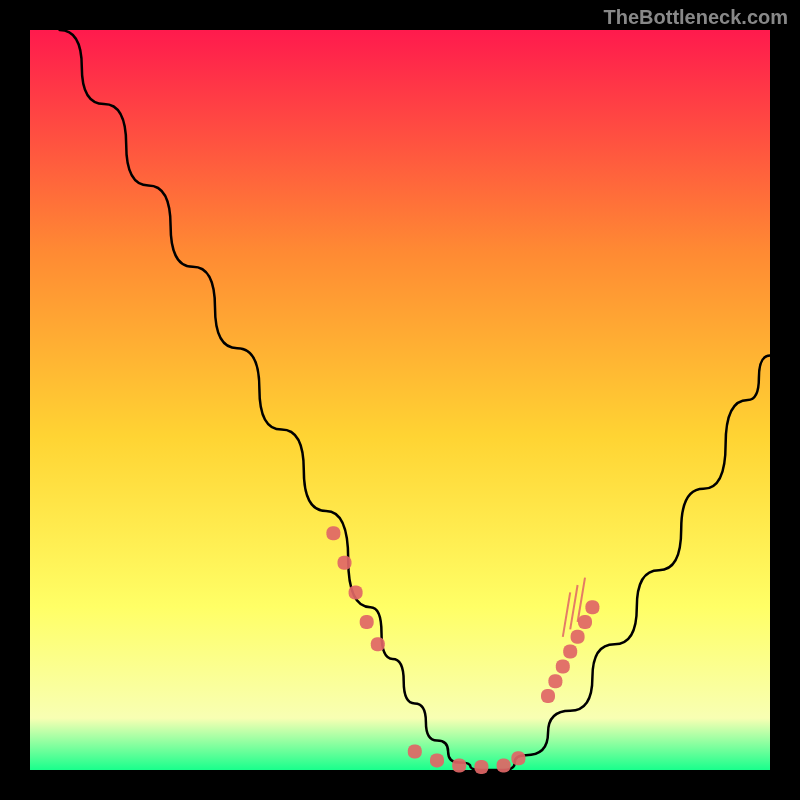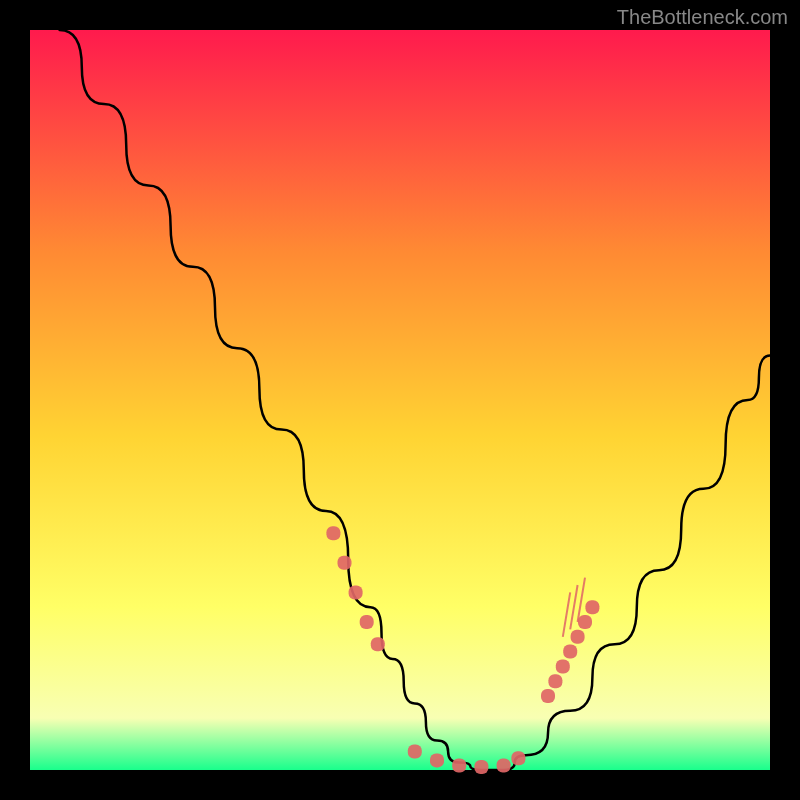--- a/index.html
+++ b/index.html
@@ -12,21 +12,21 @@
     width: 800px;
     height: 800px;
     position: relative;
   }
   .watermark {
     position: absolute;
     top: 6px;
     right: 12px;
     color: #888;
     font-size: 20px;
-    font-weight: normal;
+    font-weight: bold;
     z-index: 10;
   }
   svg {
     display: block;
   }
 </style>
 </head>
 <body>
 
 <div class="container">

